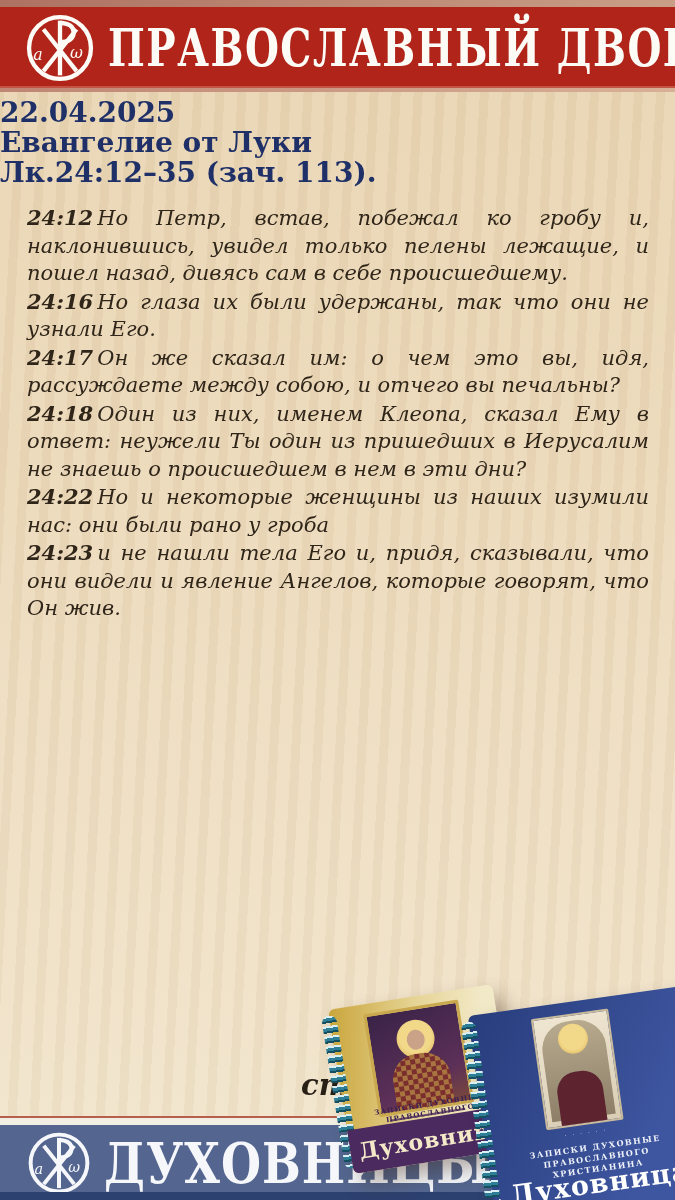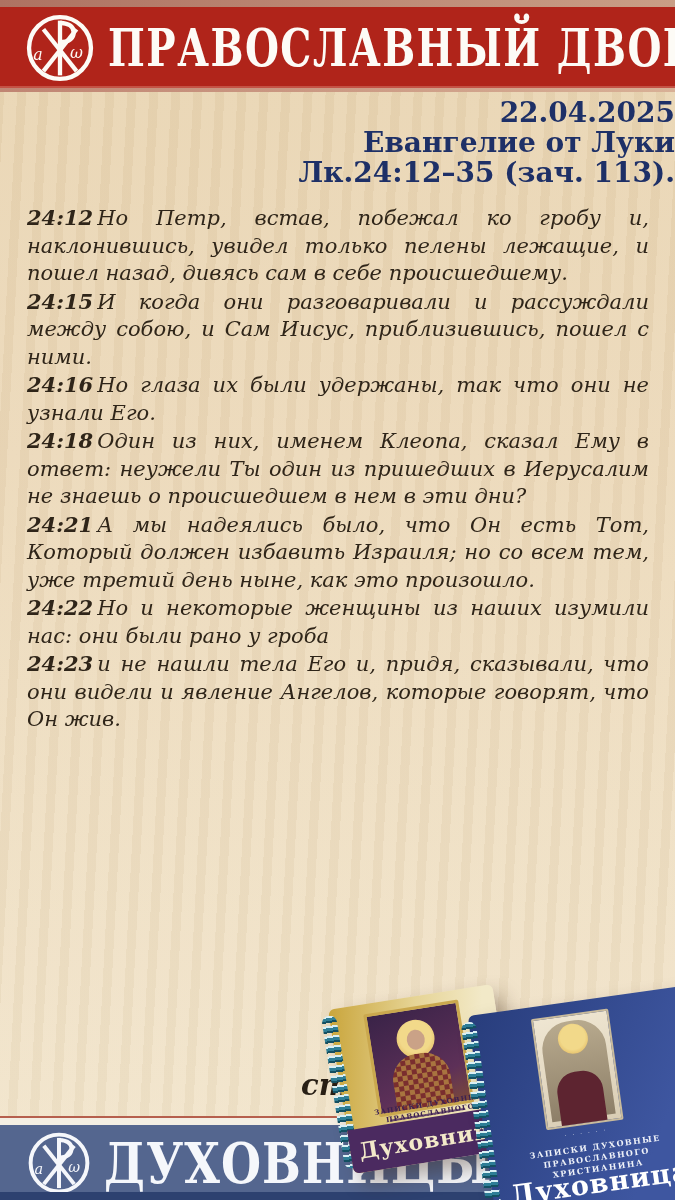--- a/index.html
+++ b/index.html
@@ -42,21 +42,21 @@
   }
   .banner-bottom-strip{height:4px;width:100%;background:linear-gradient(90deg,#c08573,#d8b096);}
   .chirho{display:inline-block;line-height:0;}
   .brand{
     color:#fdfbf6;font-weight:700;font-size:39px;letter-spacing:1.5px;
     transform:scaleY(1.32);transform-origin:center;
     margin-left:12px;white-space:nowrap;
   }
   
   .title-block{
-    position:absolute;left:0;top:98px;width:675px;text-align:right;
+    position:absolute;left:0;top:98px;width:675px;text-align:left;
     color:var(--title-navy);font-weight:700;z-index:2;
   }
   .title-line{font-size:28px;line-height:30px;}
   
   .verses{
     position:absolute;left:0;top:196px;width:675px;padding:8px 26px 0 27px;
     color:var(--body-ink);font-style:italic;font-size:21px;line-height:27.5px;
     text-align:justify;z-index:1;
   }
   .verse{margin:0;}
@@ -175,24 +175,23 @@
   </header>
 
   <section class="title-block">
     <div class="title-line">22.04.2025</div>
     <div class="title-line">Евангелие от Луки</div>
     <div class="title-line">Лк.24:12–35 (зач. 113).</div>
   </section>
 
   <section class="verses" id="verses">
       <p class="verse"><b class="vnum">24:12</b>Но Петр, встав, побежал ко гробу и, наклонившись, увидел только пелены лежащие, и пошел назад, дивясь сам в себе происшедшему.</p>
-      <p class="verse"><b class="vnum">24:15</b>И когда они разговаривали и рассуждали между собою, и Сам Иисус, приблизившись, пошел с ними.</p>
       <p class="verse"><b class="vnum">24:16</b>Но глаза их были удержаны, так что они не узнали Его.</p>
+      <p class="verse"><b class="vnum">24:17</b>Он же сказал им: о чем это вы, идя, рассуждаете между собою, и отчего вы печальны?</p>
       <p class="verse"><b class="vnum">24:18</b>Один из них, именем Клеопа, сказал Ему в ответ: неужели Ты один из пришедших в Иерусалим не знаешь о происшедшем в нем в эти дни?</p>
-      <p class="verse"><b class="vnum">24:21</b>А мы надеялись было, что Он есть Тот, Который должен избавить Израиля; но со всем тем, уже третий день ныне, как это произошло.</p>
       <p class="verse"><b class="vnum">24:22</b>Но и некоторые женщины из наших изумили нас: они были рано у гроба</p>
       <p class="verse"><b class="vnum">24:23</b>и не нашли тела Его и, придя, сказывали, что они видели и явление Ангелов, которые говорят, что Он жив.</p>
     </section>
 
   <div class="pagenum">стр. 1</div>
 
   <div class="book book-gold">
     <div class="spiral"></div>
     <div class="icon-frame">
       <span class="halo"></span>

